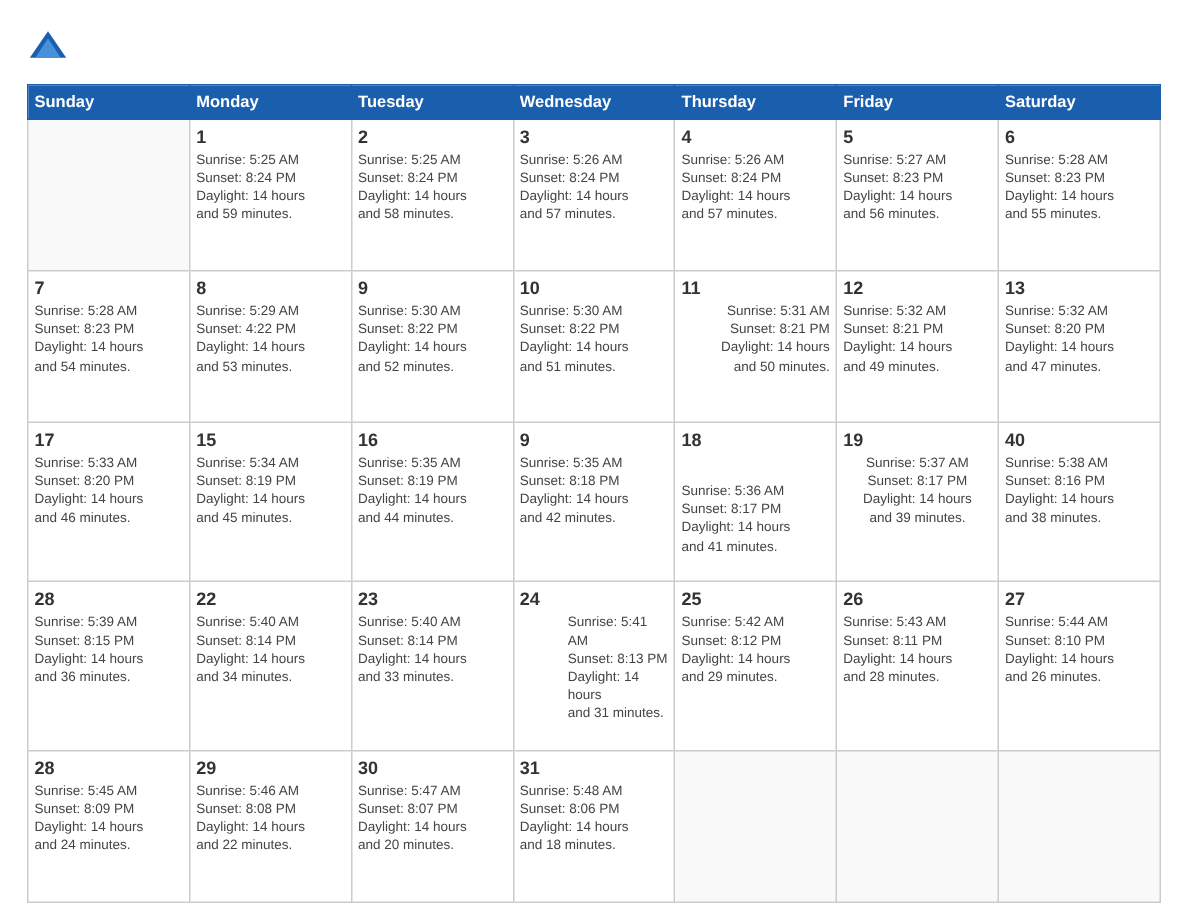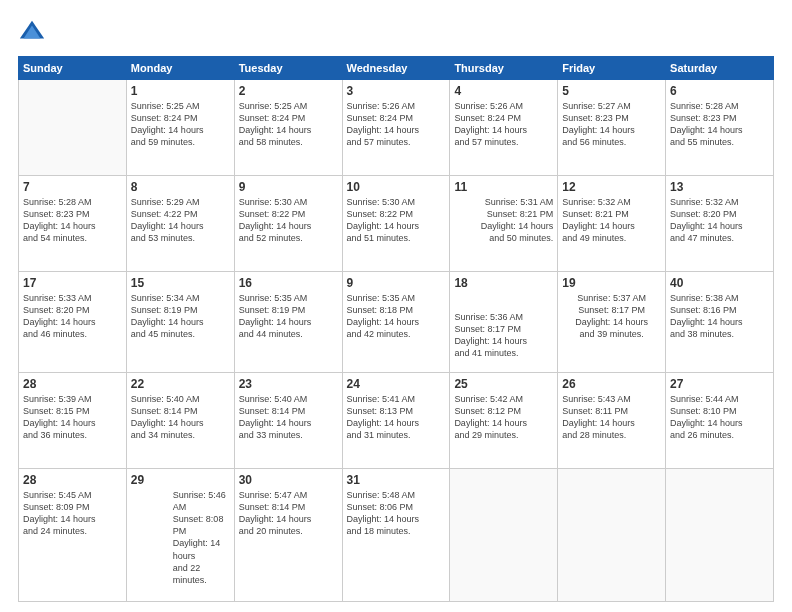--- a/index.html
+++ b/index.html
@@ -298,21 +298,21 @@
           </td>
           <td>
             <span class="day-number">23</span>
             <div class="cell-text" style="white-space: pre-wrap;">Sunrise: 5:40 AM
 Sunset: 8:14 PM
 Daylight: 14 hours
 and 33 minutes.</div>
           </td>
           <td>
             <span class="day-number">24</span>
-            <div class="cell-text" style="white-space: pre-wrap;">Sunrise: 5:41 AM
+            <div class="cell-text" style="white-space: pre-wrap; margin-left: 32px;">Sunrise: 5:41 AM
 Sunset: 8:13 PM
 Daylight: 14 hours
 and 31 minutes.</div>
           </td>
           <td>
             <span class="day-number">25</span>
             <div class="cell-text" style="white-space: pre-wrap;">Sunrise: 5:42 AM
 Sunset: 8:12 PM
 Daylight: 14 hours
 and 29 minutes.</div>
@@ -335,29 +335,29 @@
         <tr>
           <td>
             <span class="day-number">28</span>
             <div class="cell-text" style="white-space: pre-wrap;">Sunrise: 5:45 AM
 Sunset: 8:09 PM
 Daylight: 14 hours
 and 24 minutes.</div>
           </td>
           <td>
             <span class="day-number">29</span>
-            <div class="cell-text" style="white-space: pre-wrap; margin-left: 42px;">Sunrise: 5:46 AM
+            <div class="cell-text" style="white-space: pre-wrap;">Sunrise: 5:46 AM
 Sunset: 8:08 PM
 Daylight: 14 hours
 and 22 minutes.</div>
           </td>
           <td>
             <span class="day-number">30</span>
             <div class="cell-text" style="white-space: pre-wrap;">Sunrise: 5:47 AM
-Sunset: 8:14 PM
+Sunset: 8:07 PM
 Daylight: 14 hours
 and 20 minutes.</div>
           </td>
           <td>
             <span class="day-number">31</span>
             <div class="cell-text" style="white-space: pre-wrap;">Sunrise: 5:48 AM
 Sunset: 8:06 PM
 Daylight: 14 hours
 and 18 minutes.</div>
           </td>

